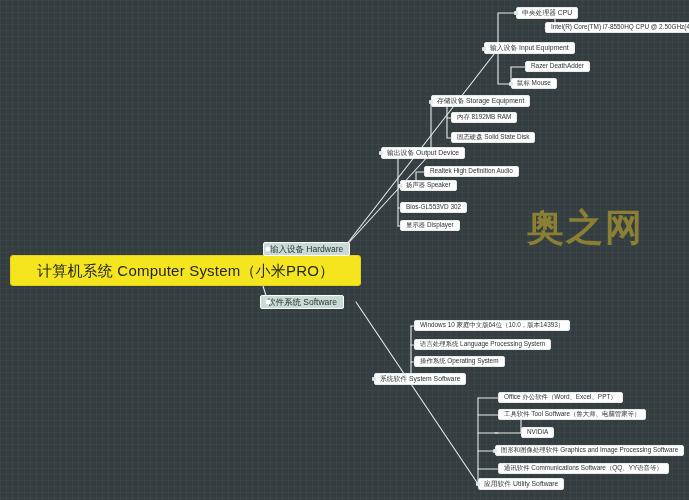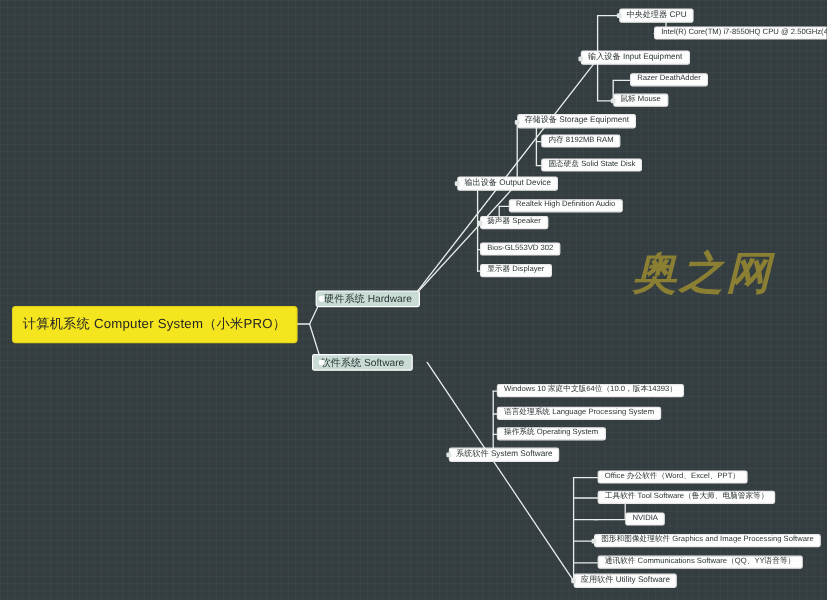--- a/index.html
+++ b/index.html
@@ -32,23 +32,23 @@
     white-space: nowrap;
     line-height: 1;
     display: flex;
     align-items: center;
   }
   
   .node.root {
     background: #f5e51e;
     border: 1px solid #e3d41a;
     color: #262626;
-    font-size: 11px;
+    font-size: 15px;
     border-radius: 3px;
-    padding: 0 8px;
+    padding: 0 26px;
     height: 31px;
     letter-spacing: 0.2px;
   }
   
   .node.lvl2 {
     background: #c8dbd4;
     border: 1px solid #ffffff;
     color: #2b3436;
     font-size: 8.5px;
     border-radius: 2px;
@@ -145,21 +145,21 @@
       <path d="M478 433 L498 433"></path>
       <path d="M478 451 L498 451"></path>
       <path d="M478 469 L498 469"></path>
       <path d="M521 433 L521 415"></path>
       <path d="M495 433 L521 433"></path>
     </g>
   </svg>
 
   <div class="node root" style="left:10px; top:255px;">计算机系统 Computer System（小米PRO）</div>
 
-  <div class="node lvl2" style="left:263px; top:242px;">硬件系统 Hardware</div>
+  <div class="node lvl2" style="left:263px; top:242px;">输入设备 Hardware</div>
   <div class="node lvl2" style="left:260px; top:295px;">软件系统 Software</div>
 
   <div class="node lvl3" style="left:516px; top:7px;">中央处理器 CPU</div>
   <div class="node lvl4" style="left:545px; top:22px;">Intel(R) Core(TM) i7-8550HQ CPU @ 2.50GHz(4 CPUs),</div>
 
   <div class="node lvl3" style="left:484px; top:42px;">输入设备 Input Equipment</div>
   <div class="node lvl4" style="left:525px; top:61px;">Razer DeathAdder</div>
   <div class="node lvl4" style="left:511px; top:78px;">鼠标 Mouse</div>
 
   <div class="node lvl3" style="left:431px; top:95px;">存储设备 Storage Equipment</div>
@@ -189,15 +189,15 @@
   <div class="bullet sq" style="left:516px; top:13px;"></div>
   <div class="bullet sq" style="left:484px; top:49px;"></div>
   <div class="bullet sq" style="left:511px; top:84px;"></div>
   <div class="bullet sq" style="left:431px; top:102px;"></div>
   <div class="bullet sq" style="left:381px; top:153px;"></div>
   <div class="bullet sq" style="left:400px; top:186px;"></div>
   <div class="bullet sq" style="left:374px; top:379px;"></div>
   <div class="bullet sq" style="left:495px; top:451px;"></div>
   <div class="bullet sq" style="left:478px; top:484px;"></div>
 
-  <div class="watermark" style="left:527px; top:209px;font-style:italic;">奥之网</div>
+  <div class="watermark" style="left:527px; top:209px;">奥之网</div>
 
 </div>
 
 </body></html>

